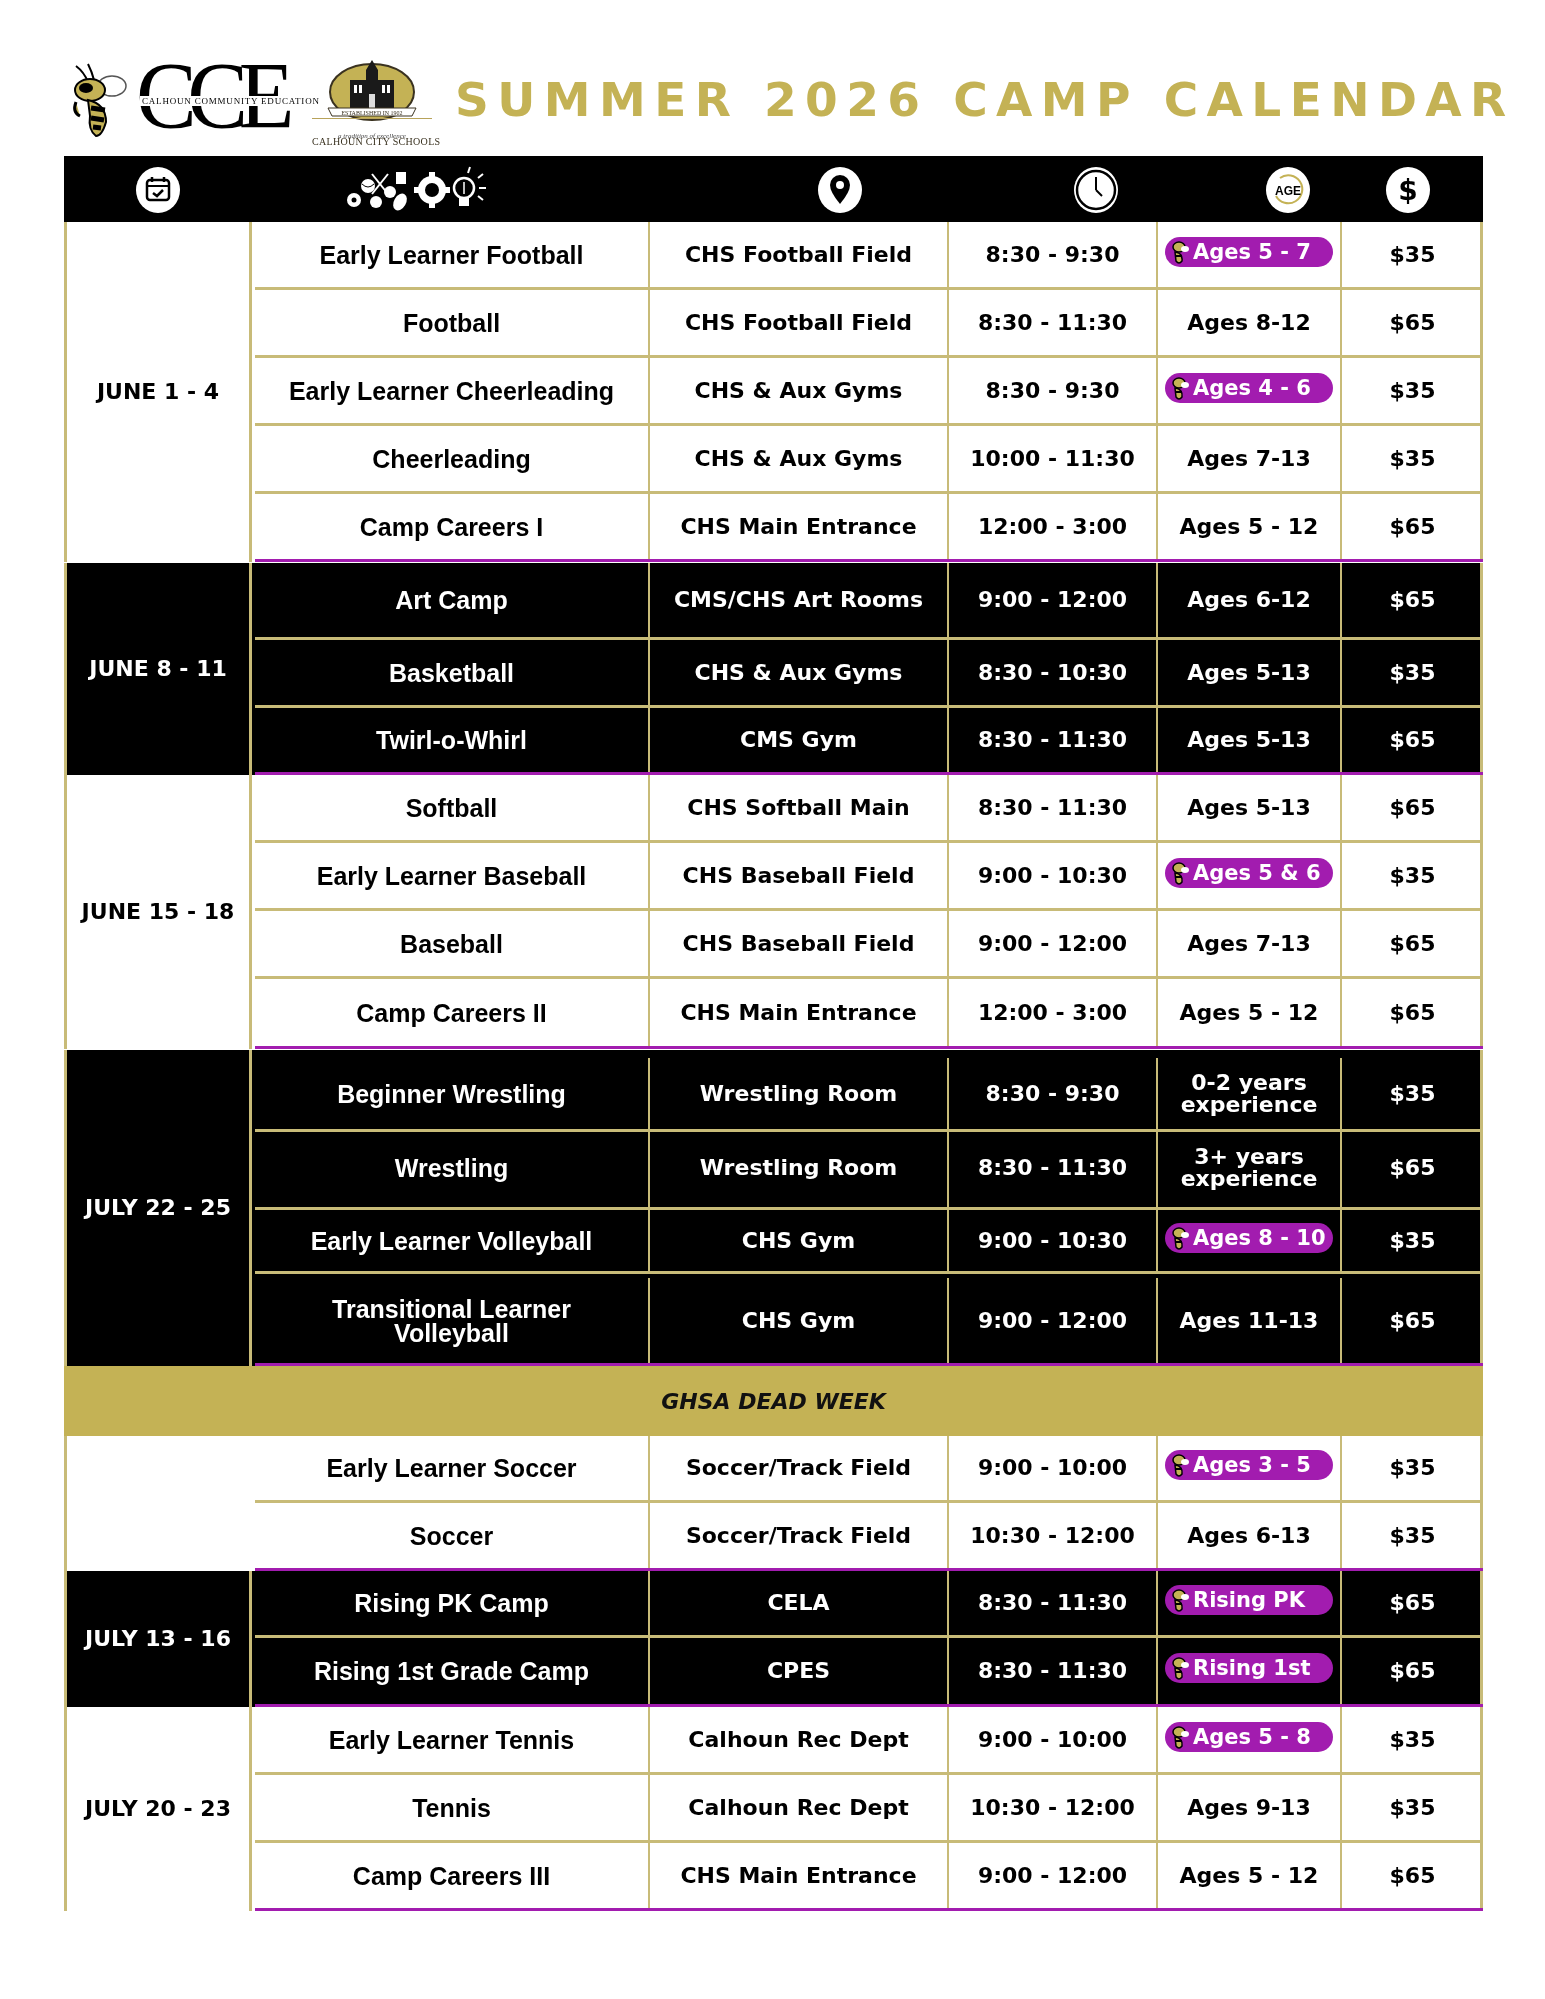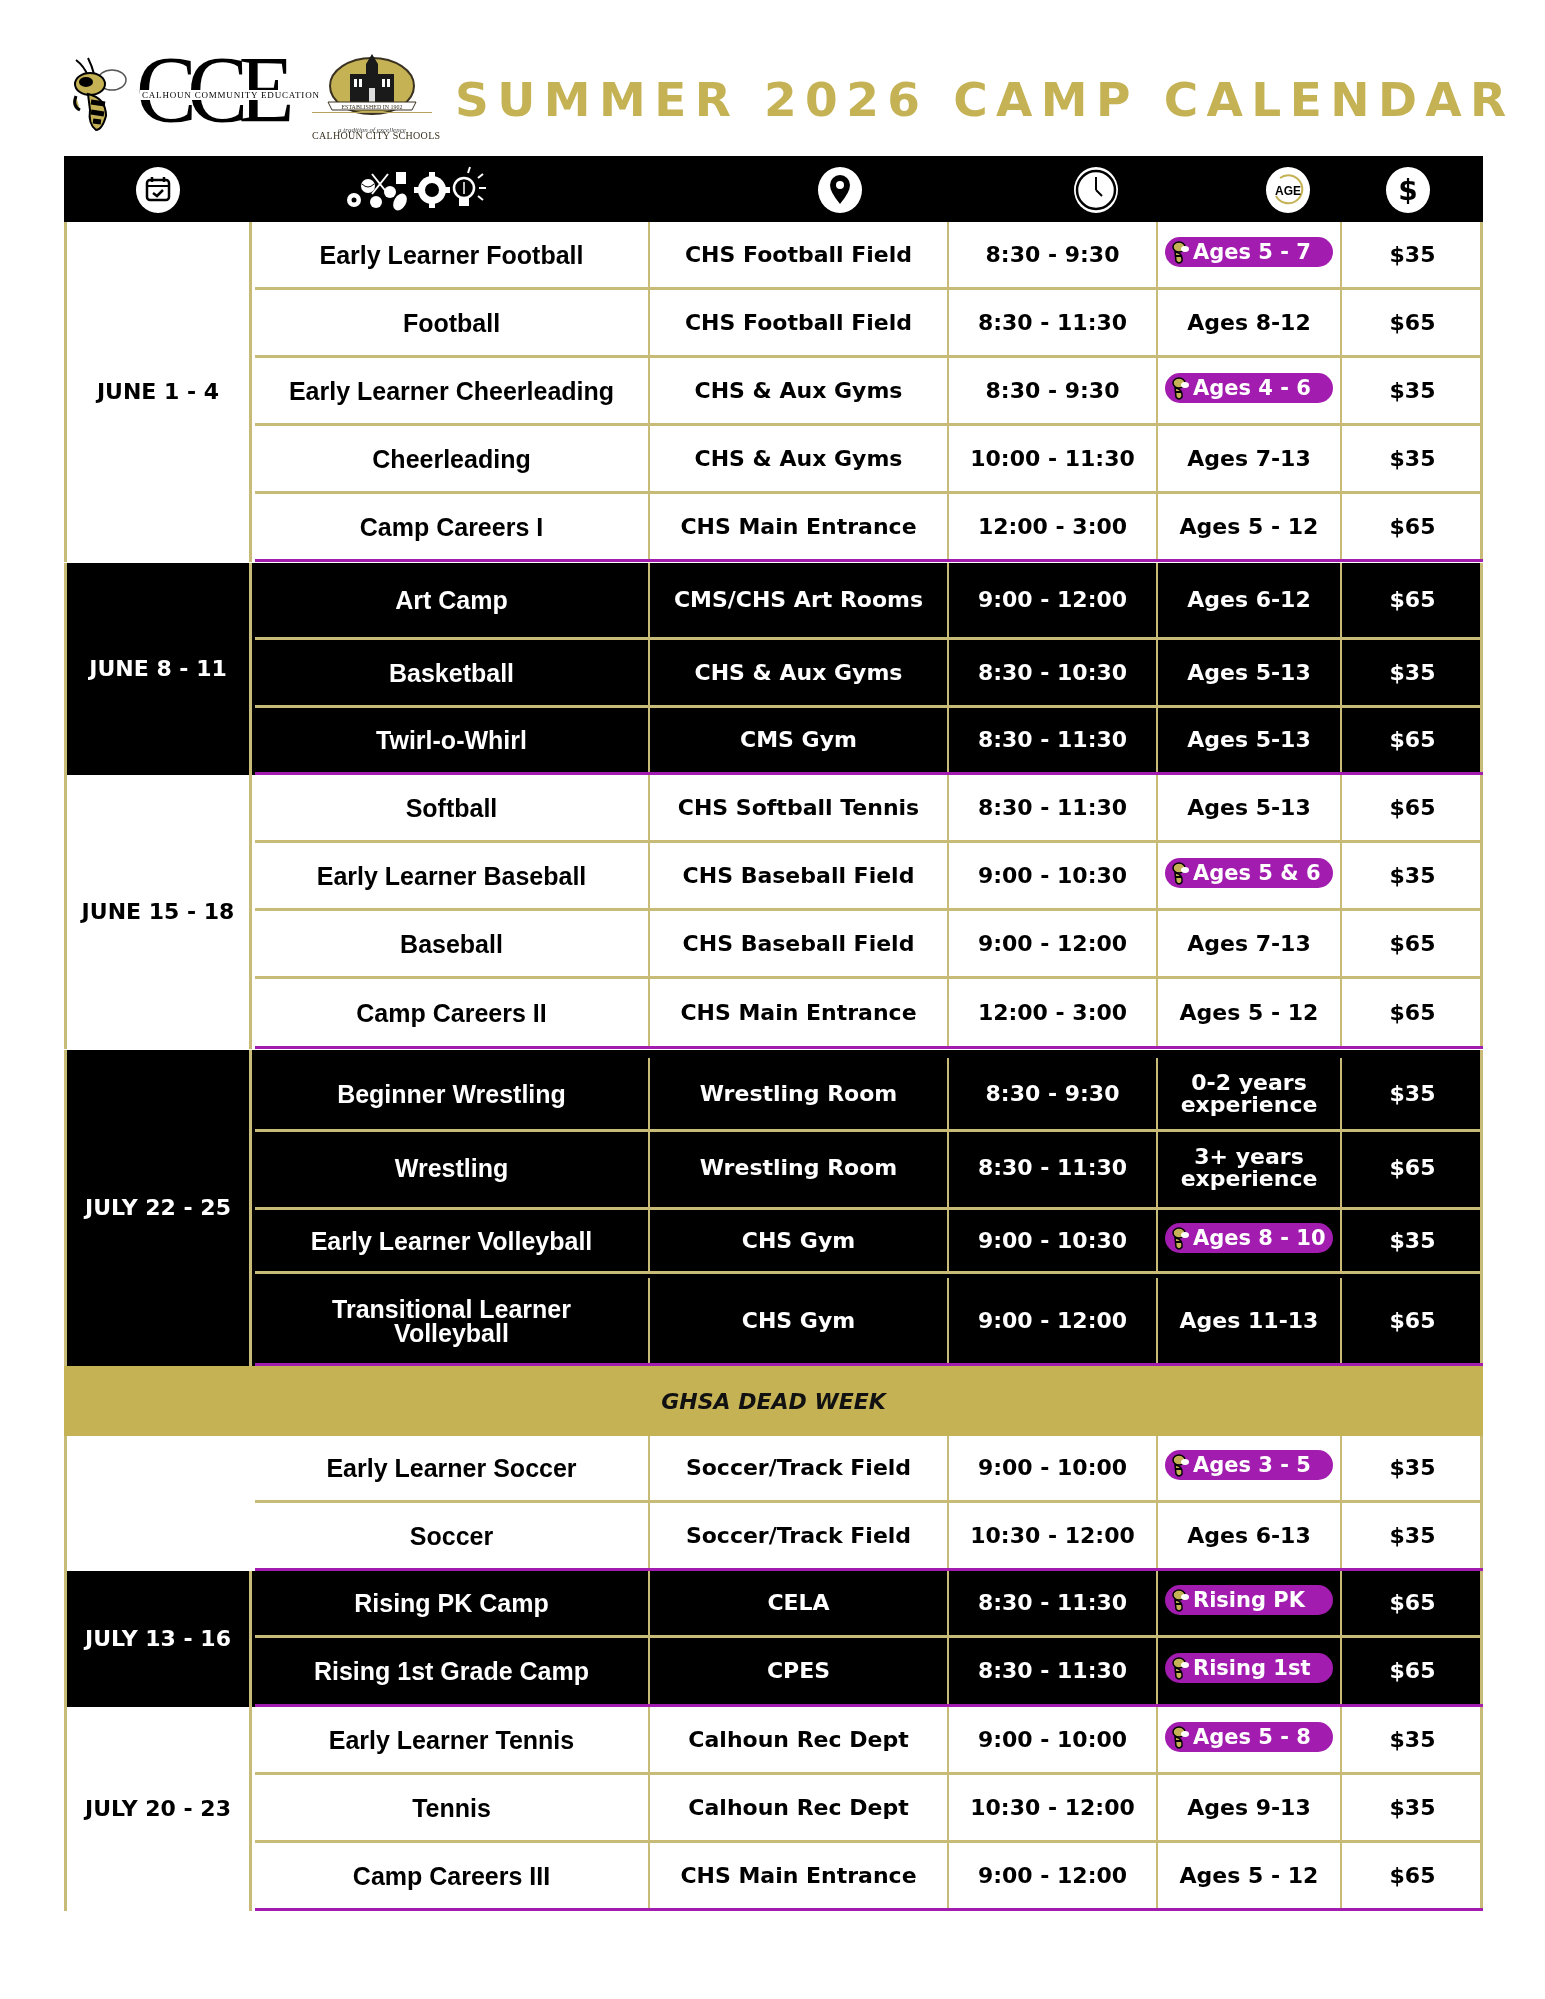--- a/index.html
+++ b/index.html
@@ -1,20 +1,20 @@
 <!DOCTYPE html>
 <html><head>
 <meta charset="utf-8">
 <style>
   html, body { margin: 0; padding: 0; background: #ffffff; }
   body { width: 1545px; height: 1999px; position: relative; overflow: hidden;
          font-family: "Liberation Sans", "DejaVu Sans", sans-serif; color: #000; }
 
   
-  .logo-block { position: absolute; left: 66px; top: 52px; width: 370px; height: 82px; text-decoration: underline; }
+  .logo-block { position: absolute; left: 66px; top: 58px; width: 370px; height: 82px; text-decoration: underline; }
   .bee { position: absolute; left: 0; top: 2px; width: 66px; height: 78px; }
   .cce { position: absolute; left: 70px; top: 0; width: 236px; height: 80px; }
   .cce-letters { position: absolute; left: 0; top: -10px; font-family: "Liberation Serif", "DejaVu Serif", serif;
                  font-size: 96px; line-height: 96px; letter-spacing: -10px; color: #000; transform: scaleX(0.95); transform-origin: left; }
   .cce-sub { position: absolute; left: 4px; top: 38px; background: #fff; padding: 0 2px;
              font-family: "Liberation Serif", serif; font-size: 9px; letter-spacing: 0.8px; color: #000; white-space: nowrap; }
   .seal { position: absolute; left: 246px; top: 0; width: 120px; height: 82px; }
   .seal-name { position: absolute; left: 246px; top: 60px; width: 120px; text-align: center;
                font-family: "Liberation Serif", serif; font-size: 10px; letter-spacing: 0.3px; color: #3a3220;
                border-top: 1px solid #b8a35a; padding-top: 17px; white-space: nowrap; }
@@ -233,21 +233,21 @@
         <div class="cell c-loc">CMS Gym</div>
         <div class="cell c-time">8:30 - 11:30</div>
         <div class="cell c-age two-line">Ages 5-13</div>
         <div class="cell c-fee">$65</div>
       </div>
     </div>
     <div class="block light" style="top: 619px; height: 274px;">
       <div class="date-cell">JUNE 15 - 18</div>
       <div class="row" style="top: 0px; height: 68px;">
         <div class="cell c-name two-line">Softball</div>
-        <div class="cell c-loc">CHS Softball Tennis</div>
+        <div class="cell c-loc">CHS Softball Main</div>
         <div class="cell c-time">8:30 - 11:30</div>
         <div class="cell c-age two-line">Ages 5-13</div>
         <div class="cell c-fee">$65</div>
       </div>
       <div class="row" style="top: 68px; height: 68px;">
         <div class="cell c-name two-line">Early Learner Baseball</div>
         <div class="cell c-loc">CHS Baseball Field</div>
         <div class="cell c-time">9:00 - 10:30</div>
         <div class="cell c-age">
           <span class="badge">

